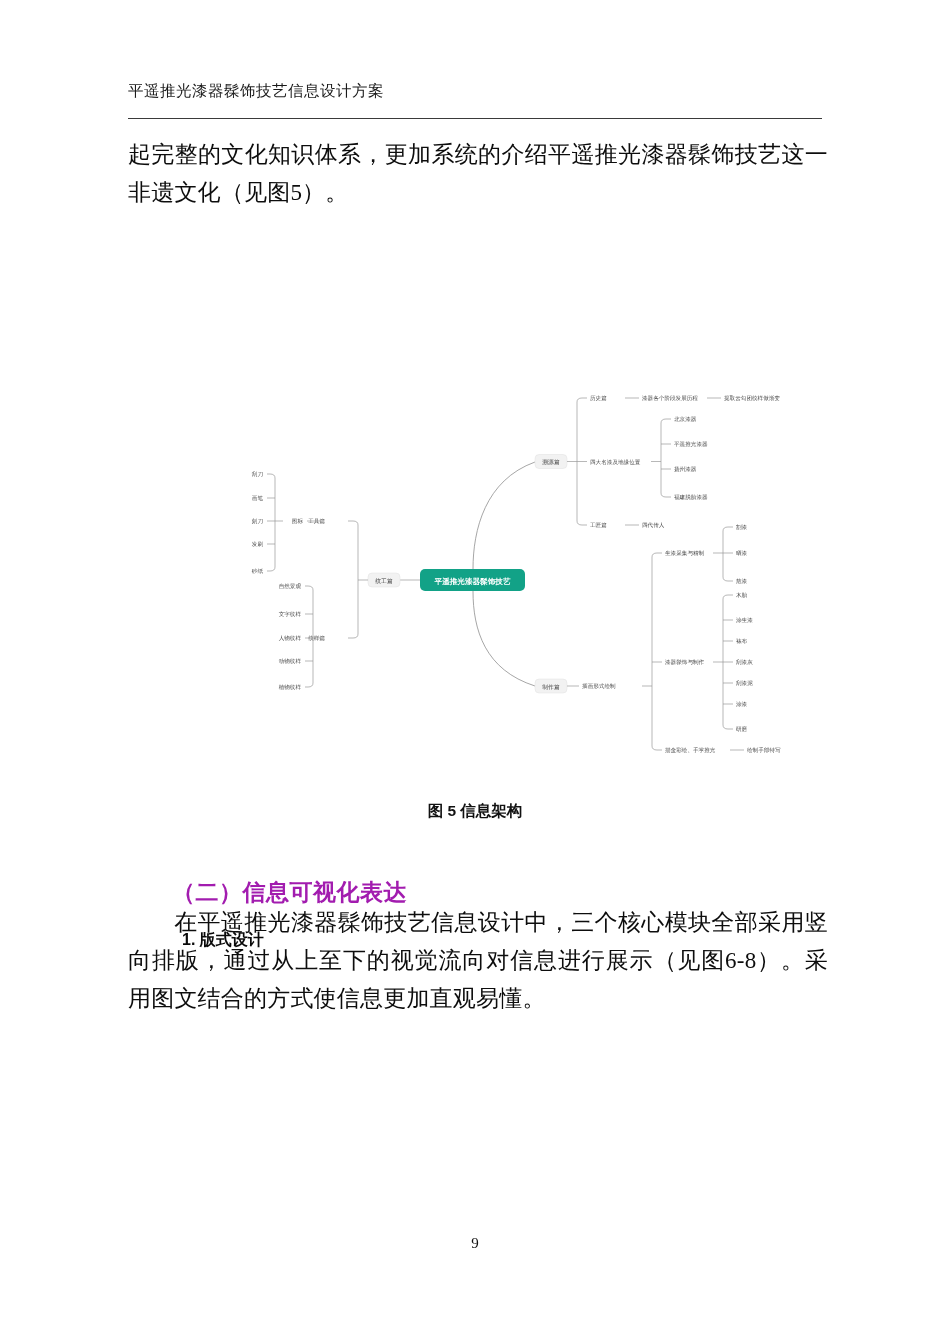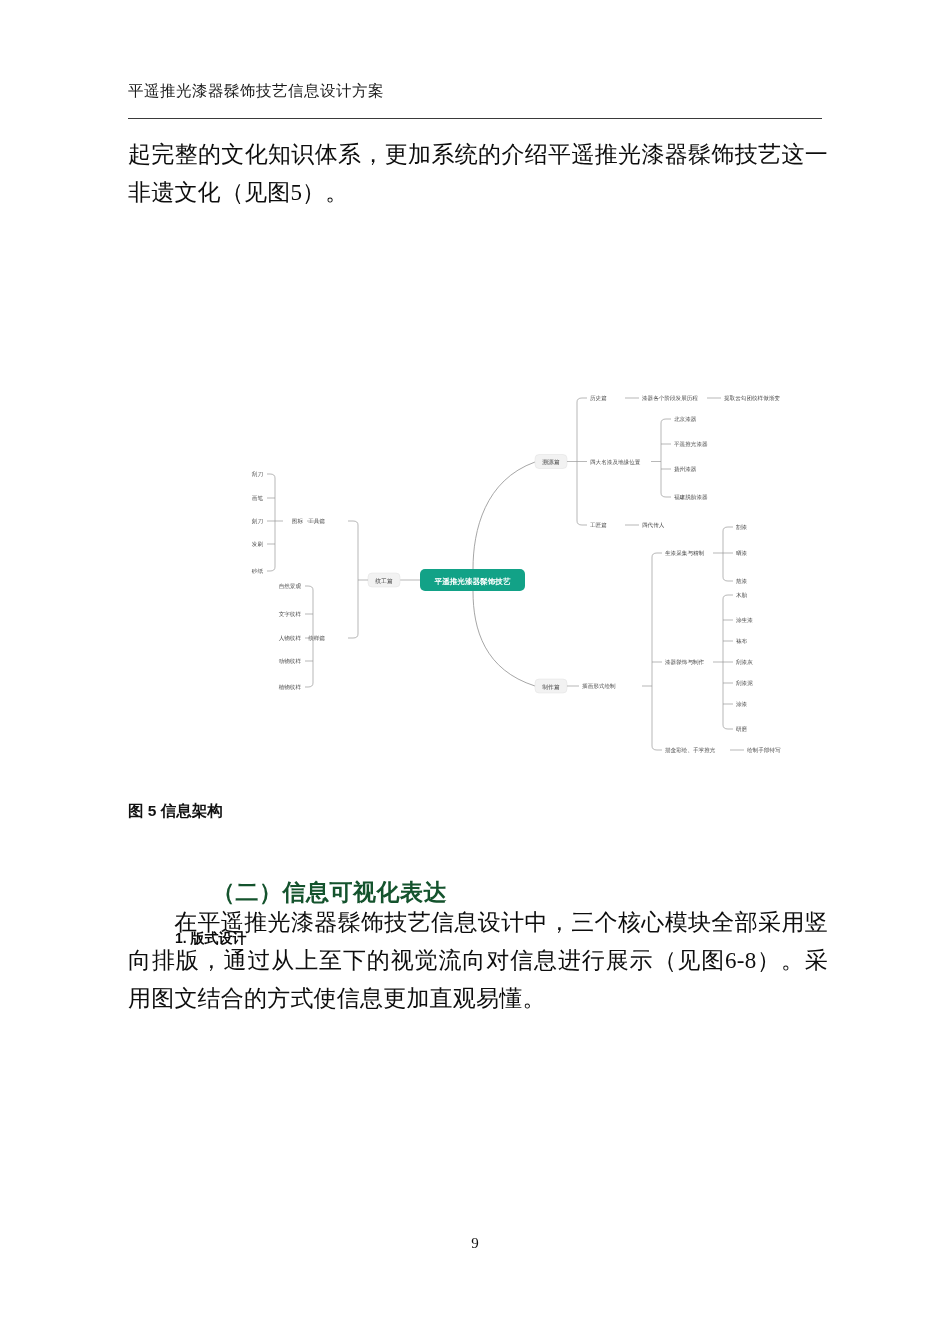--- a/index.html
+++ b/index.html
@@ -54,43 +54,43 @@
     text-align: justify;
     text-justify: inter-ideograph;
   }
 
   
   .fig-caption {
     position: absolute;
     top: 801px;
     left: 128px;
     width: 694px;
+    text-align: center;
     font-size: 15.5px;
     font-weight: bold;
     font-family: "Liberation Sans", "DejaVu Sans", sans-serif;
     color: #111;
   }
 
   
   .h-section {
     position: absolute;
     top: 877px;
     left: 172px;
     font-size: 23px;
     font-weight: bold;
     font-family: "Liberation Sans", "DejaVu Sans", sans-serif;
-    color: #14532d;
+    color: #a21caf;
     letter-spacing: 0.5px;
-    margin-left: 40px;
   }
   .h-sub {
     position: absolute;
     top: 930px;
-    left: 175px;
-    font-size: 14px;
+    left: 182px;
+    font-size: 16px;
     font-weight: bold;
     font-family: "Liberation Sans", "DejaVu Sans", sans-serif;
     color: #0a0a0a;
   }
   .para-body {
     top: 904px;
     left: 128px;
     width: 700px;
     text-align: justify;
     text-justify: inter-ideograph;

